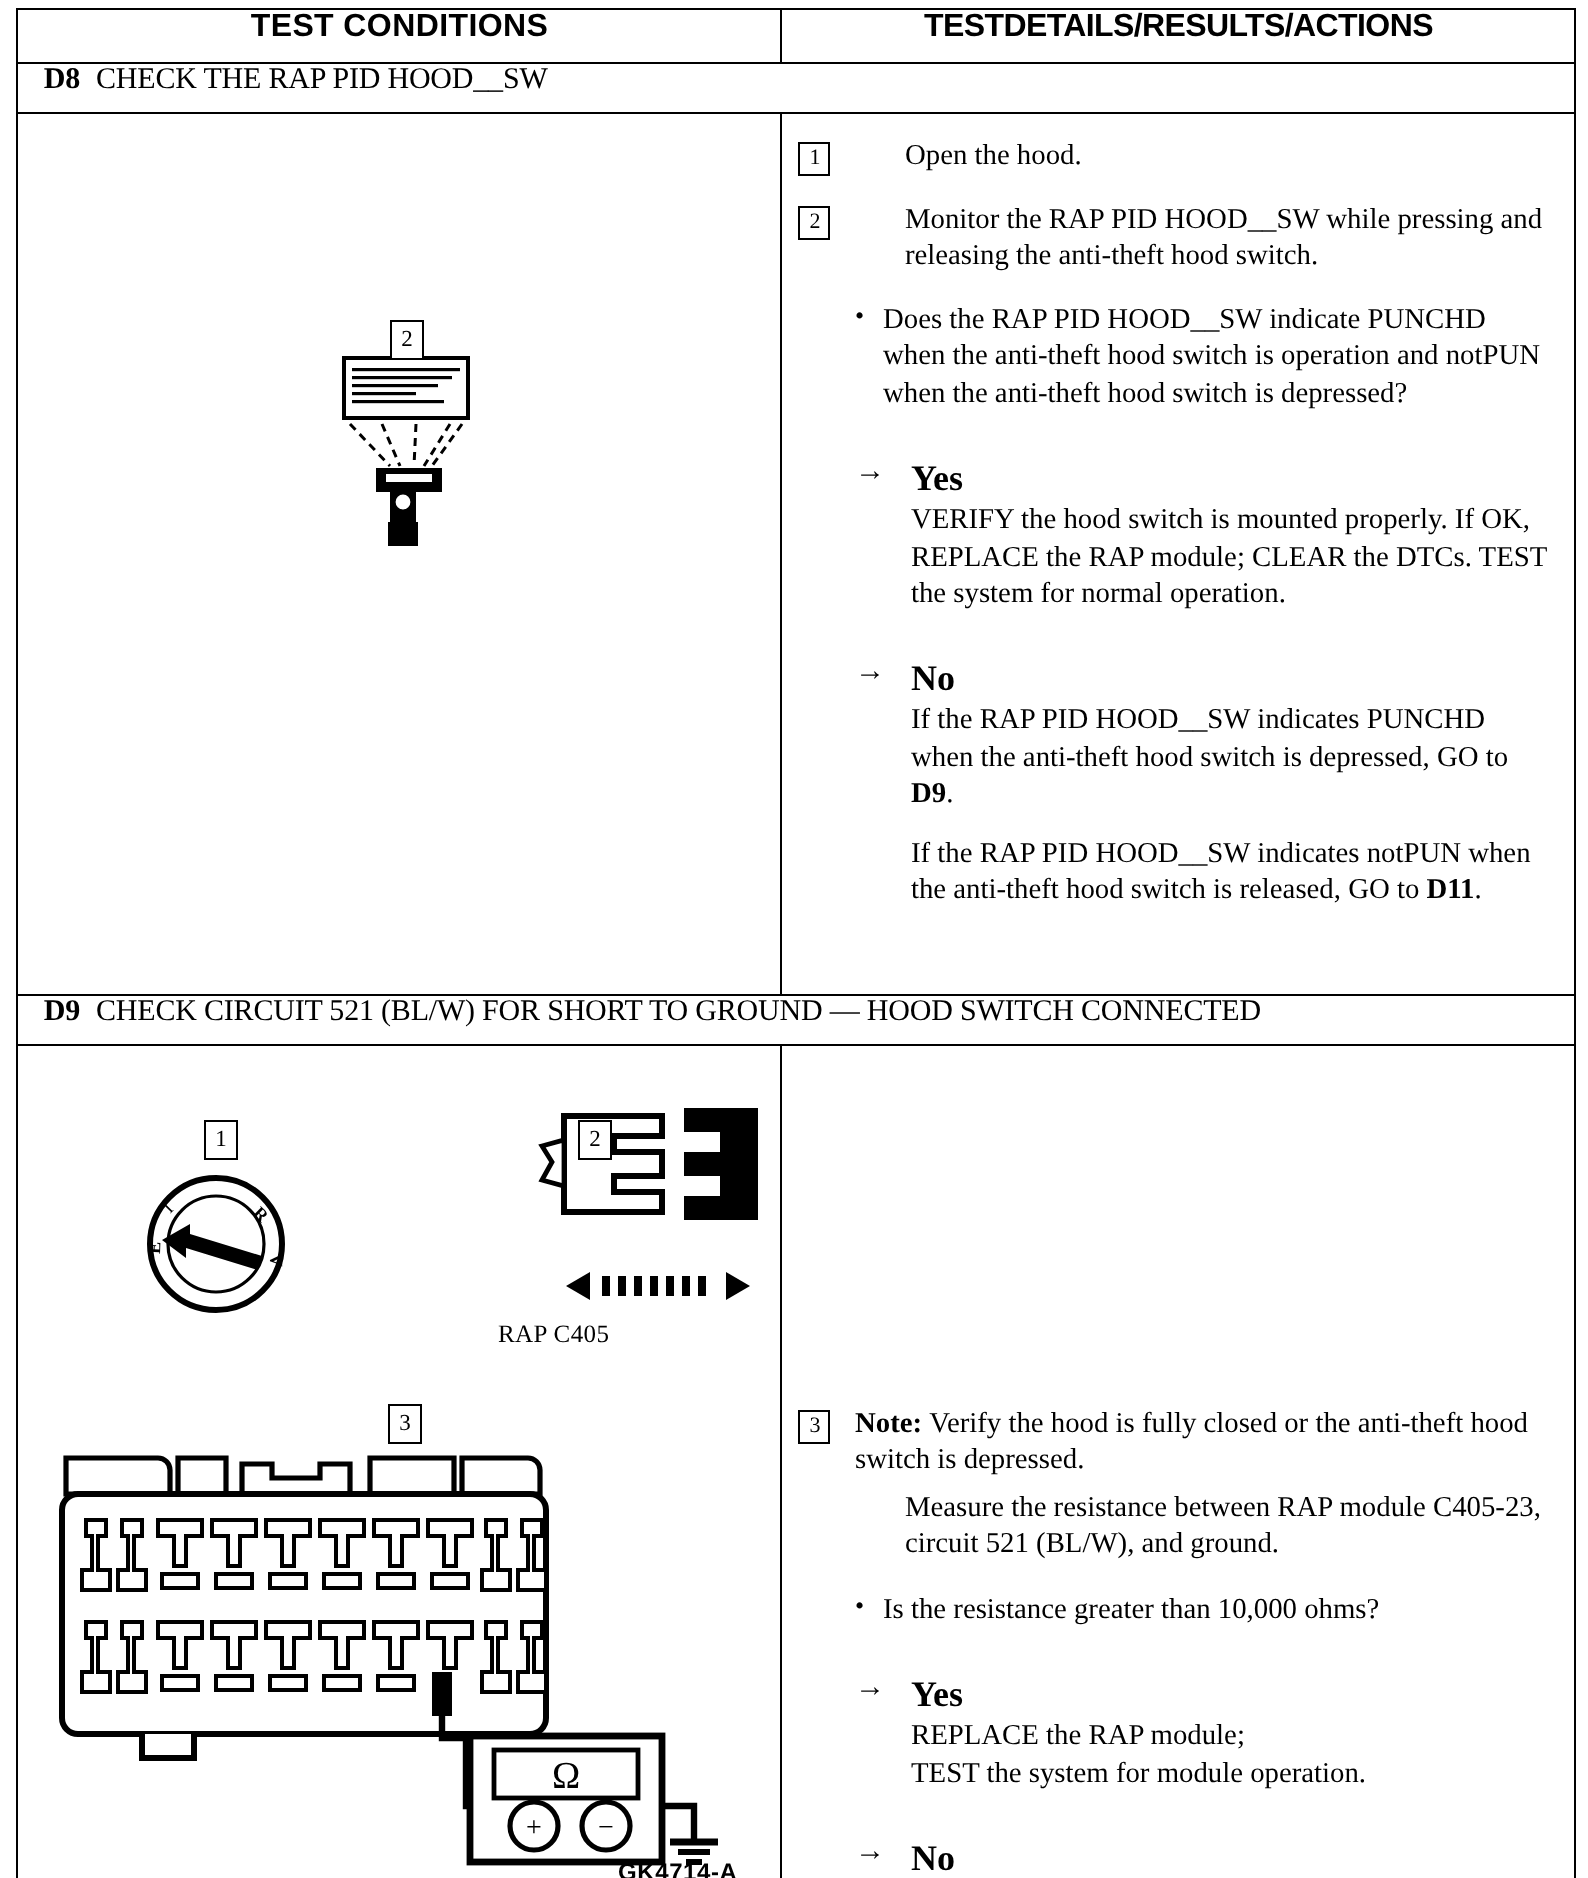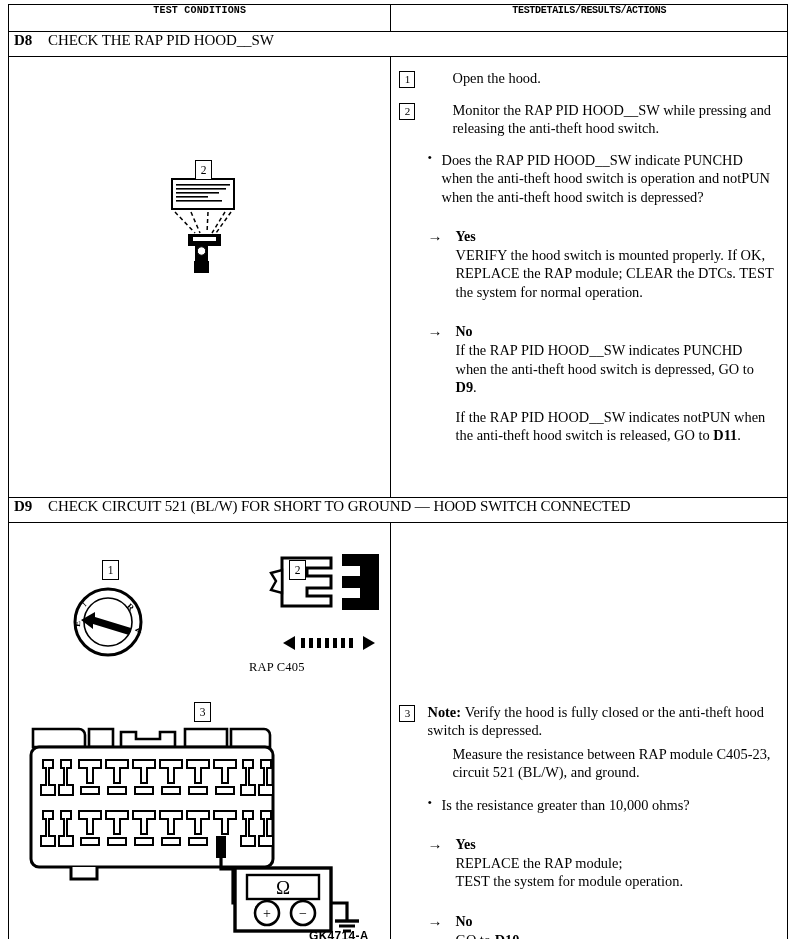--- a/index.html
+++ b/index.html
@@ -36,43 +36,44 @@
   }
 
   col.left  { width: 382px; }
   col.right { width: 396px; }
 
   
   .hdr-cell {
     height: 26px;
     text-align: center;
     vertical-align: middle;
-    font-family: Liberation Mono, monospace;
+    font-family: Liberation Sans, sans-serif;
     font-weight: bold;
-    font-size: 10px;
+    font-size: 16px;
     letter-spacing: 0.2px;
     margin-top: 24px;
   }
   .hdr-cell.tight { letter-spacing: -0.3px; }
 
   
   .step-title-cell {
     height: 24px;
     vertical-align: middle;
   }
   .step-title {
     display: flex;
     align-items: baseline;
     font-size: 15px;
     padding-left: 5px;
   }
   .step-id {
     font-weight: bold;
     font-size: 15px;
     min-width: 34px;
+    text-align: center;
   }
   .step-head-text {
     font-size: 15px;
     letter-spacing: -0.1px;
   }
 
   
   .right-body {
     padding: 12px 10px 6px 8px;
     font-size: 14.4px;
@@ -119,21 +120,21 @@
   }
   .arrow {
     flex: 0 0 auto;
     width: 28px;
     font-size: 15px;
     line-height: 1.15;
   }
   .answer-body { flex: 1 1 auto; }
   .answer-label {
     font-weight: bold;
-    font-size: 14px;
+    font-size: 18px;
     margin-bottom: 1px;
   }
   .answer-text p { margin: 0 0 12px 0; }
   .answer-text p:last-child { margin-bottom: 0; }
 
   b, strong { font-weight: bold; }
 
   
   .fig-cell { position: relative; }
   .fig-wrap { position: relative; width: 100%; height: 100%; }

